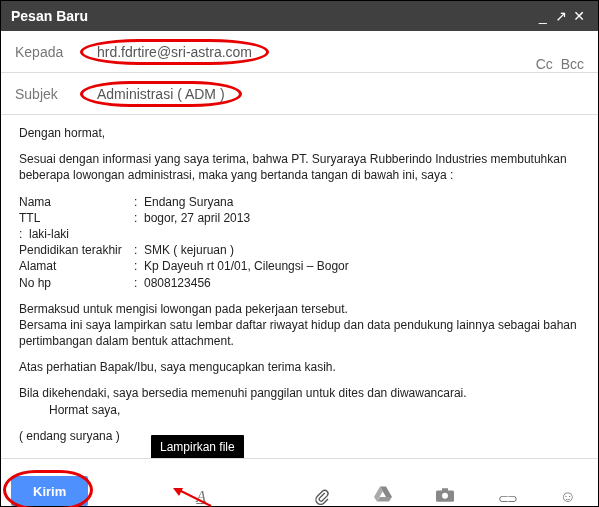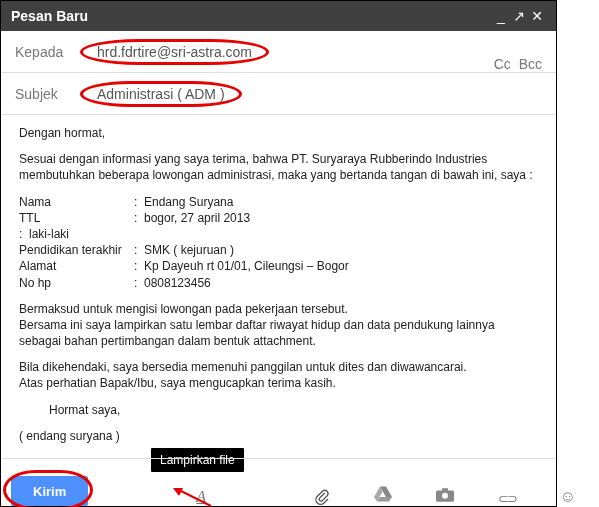--- a/index.html
+++ b/index.html
@@ -3,21 +3,21 @@
 <meta charset="utf-8">
 <style>
   * { box-sizing: border-box; }
   body {
     margin: 0;
     font-family: Arial, sans-serif;
     font-size: 13px;
     background: #fff;
   }
   .compose-window {
-    width: 557px;
+    width: 599px;
     height: 507px;
     border: 1px solid #000;
     position: relative;
     display: flex;
     flex-direction: column;
     background: #fff;
   }
   .titlebar {
     background: #404040;
     color: #fff;
@@ -84,21 +84,21 @@
   .bio-table .c { width: 10px; }
   .bio-table .v { }
   .indent { padding-left: 30px; }
   .tooltip {
     position: absolute;
     background: #000;
     color: #fff;
     font-size: 12px;
     padding: 5px 9px;
     border-radius: 1px;
-    bottom: 34px;
+    bottom: 47px;
     left: 150px;
     white-space: nowrap;
   }
   .toolbar {
     height: 48px;
     border-top: 1px solid #ddd;
     display: flex;
     align-items: flex-end;
     padding: 0 10px;
     position: relative;
@@ -217,22 +217,22 @@
           <div class="v">Kp Dayeuh rt 01/01, Cileungsi – Bogor</div>
         </div>
       <div class="row">
           <div class="k">No hp</div>
           <div class="c">:</div>
           <div class="v">0808123456</div>
         </div>
     </div>
     <p style="margin-bottom:0">Bermaksud untuk mengisi lowongan pada pekerjaan tersebut.</p>
     <p>Bersama ini saya lampirkan satu lembar daftar riwayat hidup dan data pendukung lainnya sebagai bahan pertimbangan dalam bentuk attachment.</p>
+    <p>Atas perhatian Bapak/Ibu, saya mengucapkan terima kasih.</p>
     <p style="margin-bottom:0">Bila dikehendaki, saya bersedia memenuhi panggilan untuk dites dan diwawancarai.</p>
-    <p>Atas perhatian Bapak/Ibu, saya mengucapkan terima kasih.</p>
     <p class="indent">Hormat saya,</p>
     <p>( endang suryana )</p>
   </div>
 
   <div class="tooltip">Lampirkan file</div>
 
   <div class="toolbar">
     <div class="send-area">
       <div class="send-red-oval"></div>
       <button class="send-btn">Kirim</button>

